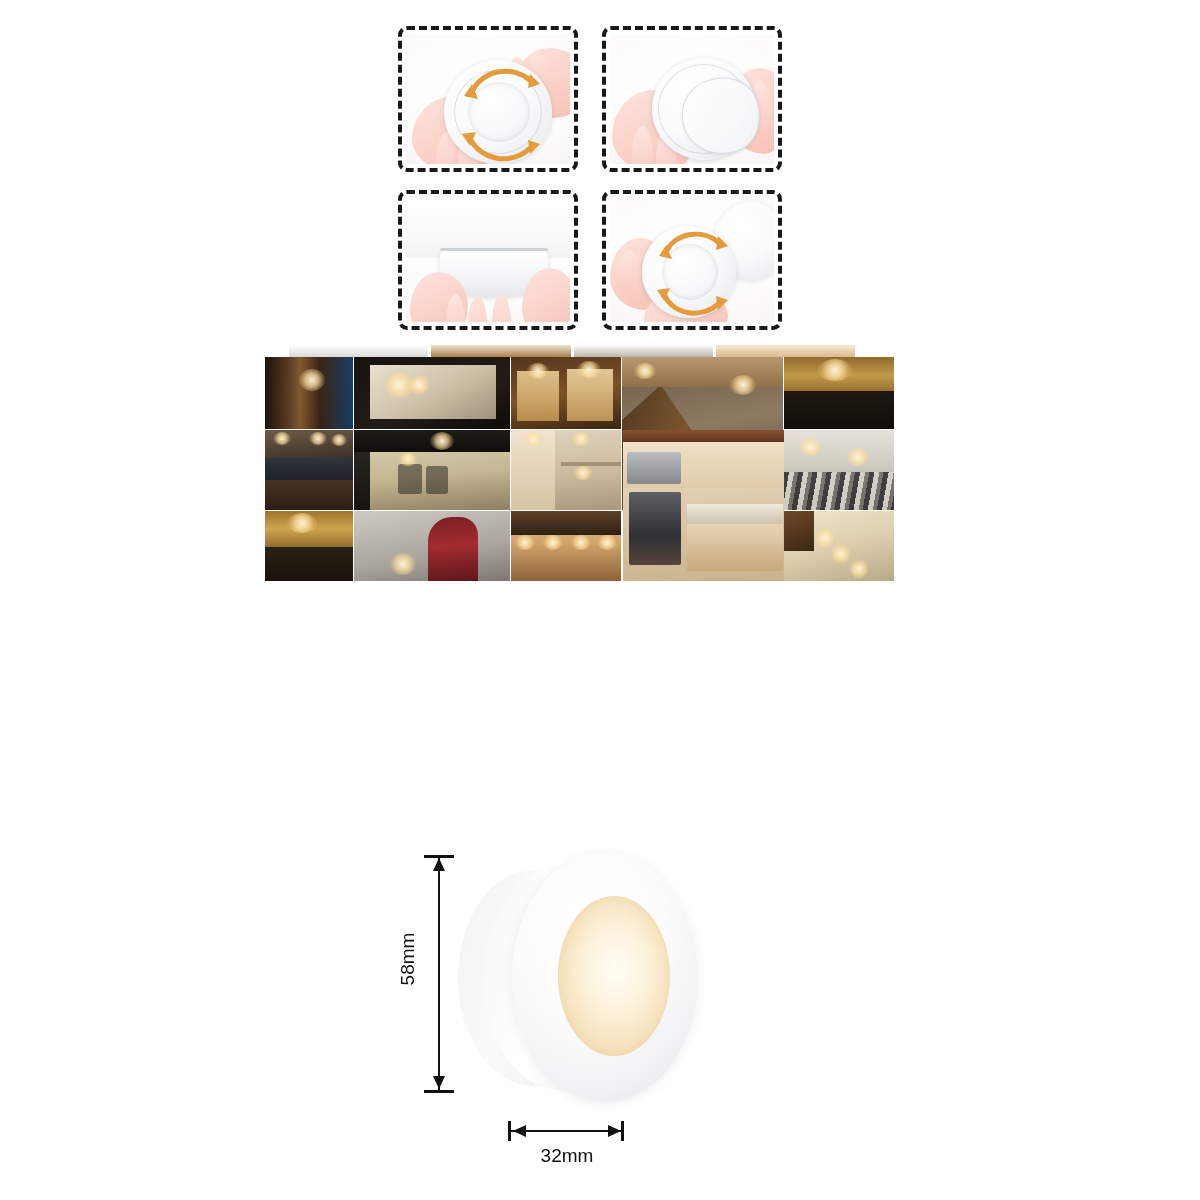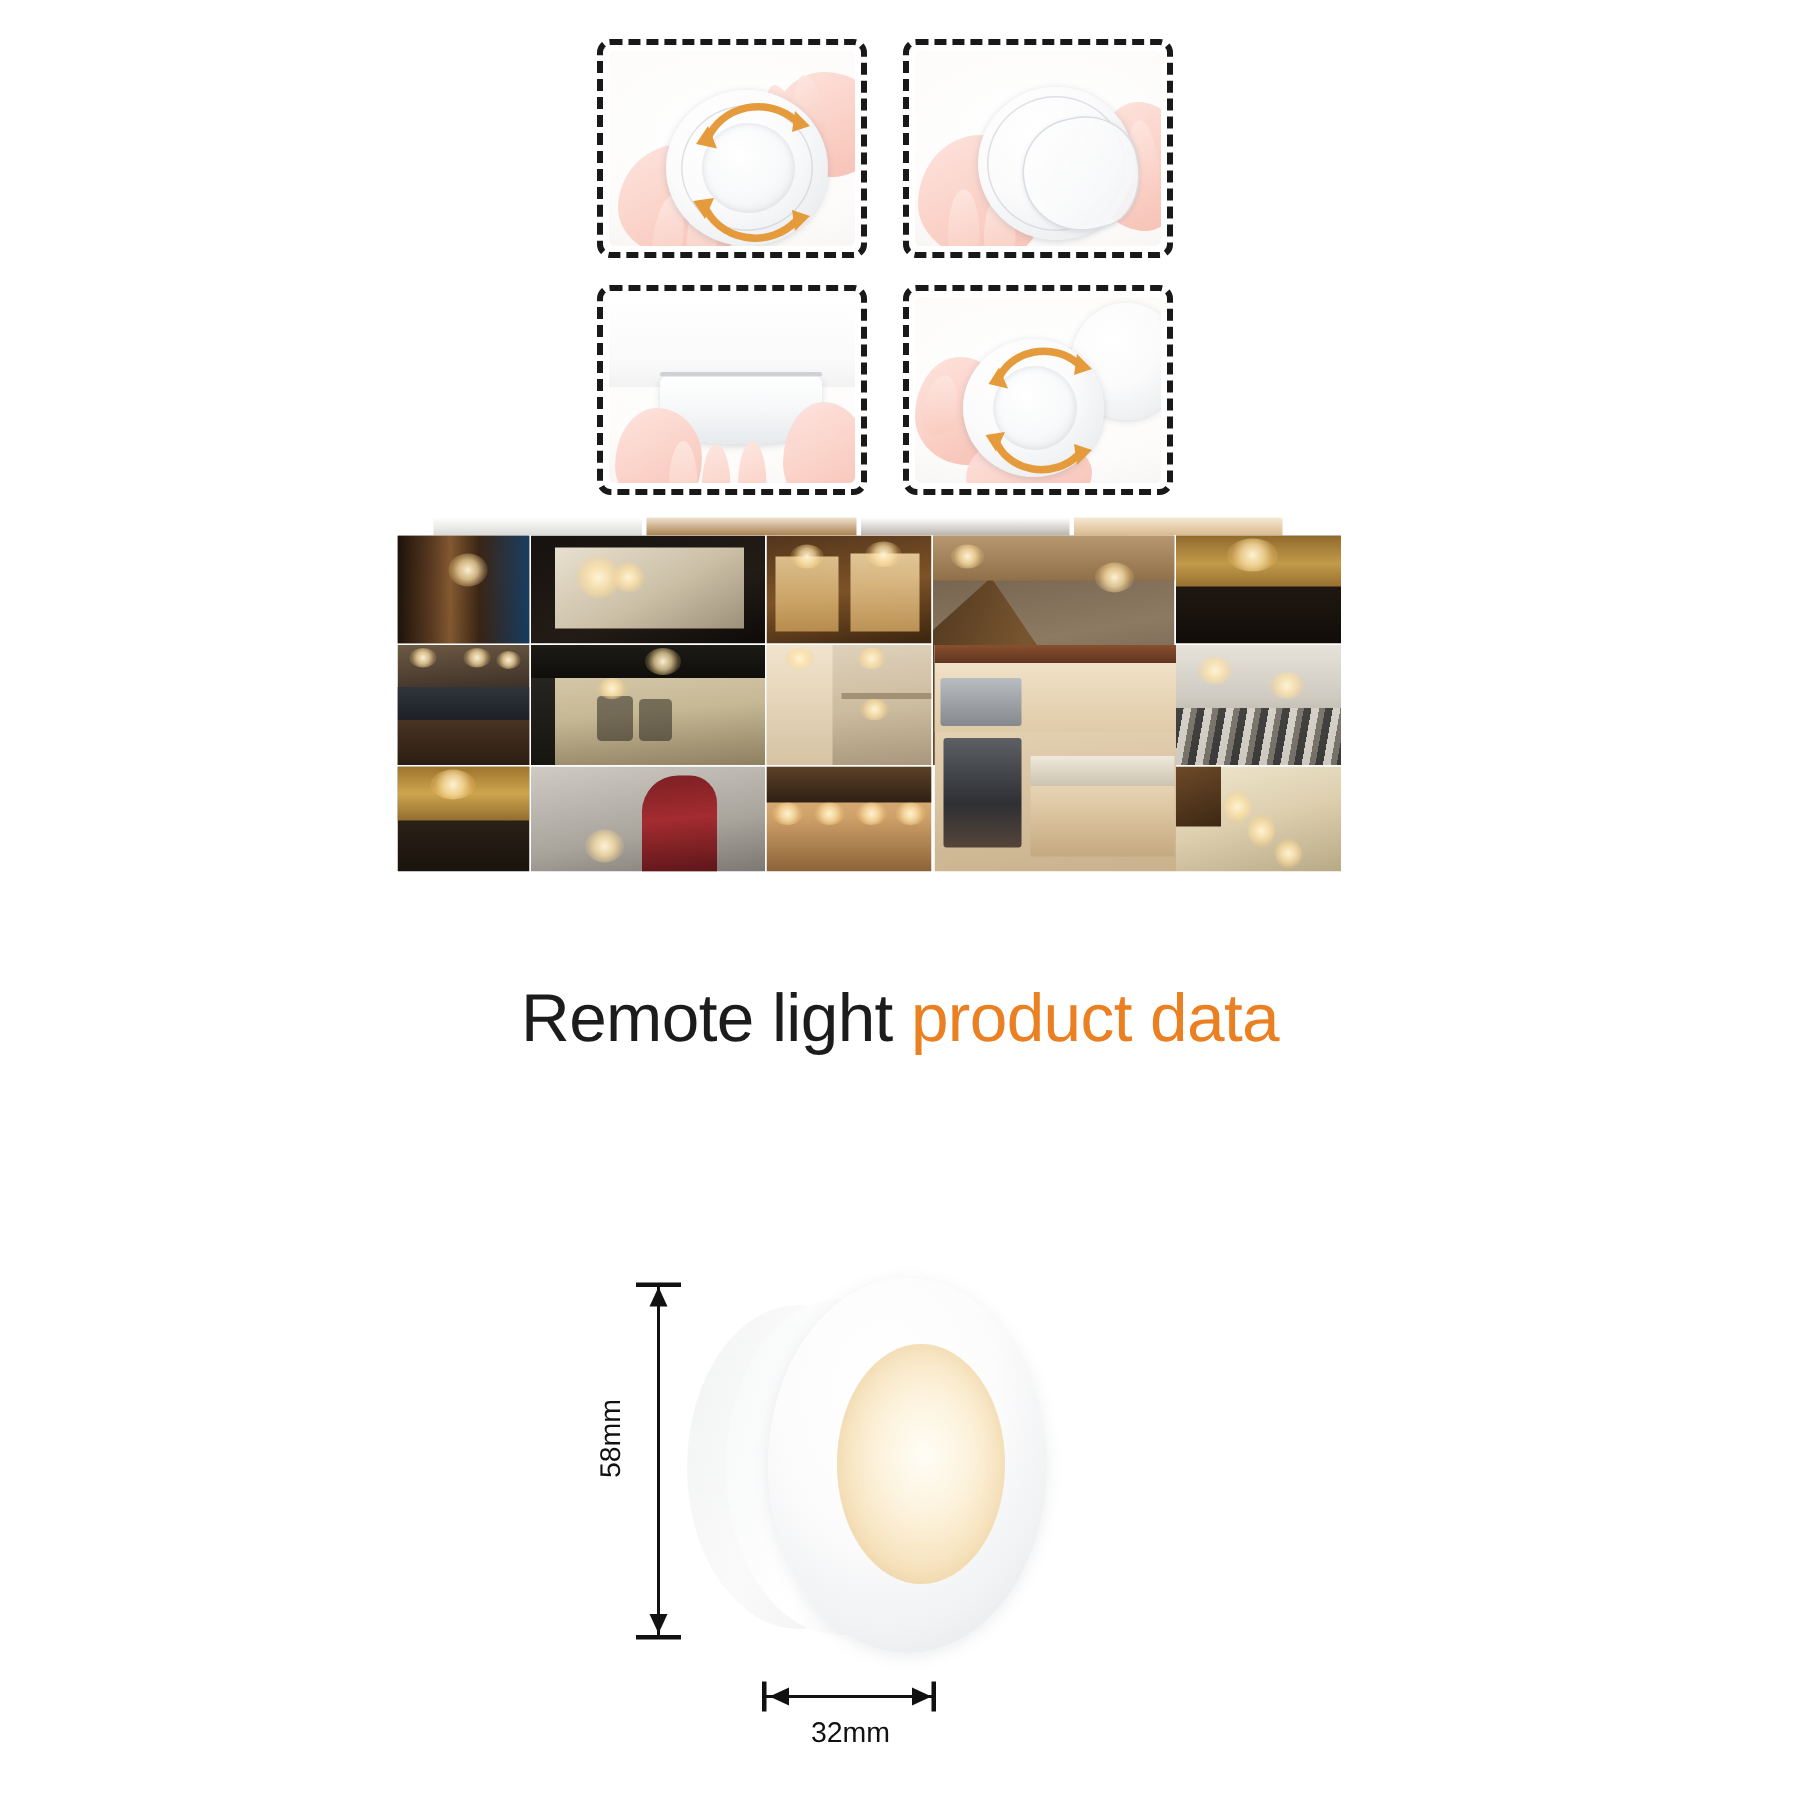--- a/index.html
+++ b/index.html
@@ -468,23 +468,20 @@
       <div class="sc" style="left:0; top:0; width:100%; height:58px; background:linear-gradient(180deg,#f4e6cf 0%,#e0cba8 100%);"></div>
       <div class="sc" style="left:4px; top:22px; width:54px; height:32px; background:linear-gradient(180deg,#b9bcc0 0%,#85888d 100%);border-radius:2px;"></div>
       <div class="sc" style="left:6px; top:62px; width:52px; bottom:16px; background:linear-gradient(180deg,#5c5f64 0%,#2e3034 60%,#55453a 100%);border-radius:2px;"></div>
       <div class="sc" style="left:64px; top:74px; width:96px; height:20px; background:linear-gradient(180deg,#efe9dc 0%,#ccc3b0 100%);"></div>
       <div class="sc" style="left:64px; top:94px; width:96px; bottom:10px; background:linear-gradient(180deg,#e8d4b4 0%,#c5a97f 100%);"></div>
       <div class="sc" style="left:0; bottom:0; width:100%; height:12px; background:linear-gradient(180deg,#8a4f2e 0%,#5e3520 100%);"></div>
     </div>
   </div>
 
   <div class="title-block">
-    <div class="headline">
-      <span class="primary">Remote light </span><span class="accent">product data</span>
-    </div>
   </div>
 
   <div class="dim-area">
 
     <div class="prod">
       <div class="disc-back"></div>
       <div class="disc-mid"></div>
       <div class="disc-front">
         <div class="lens"></div>
       </div>

